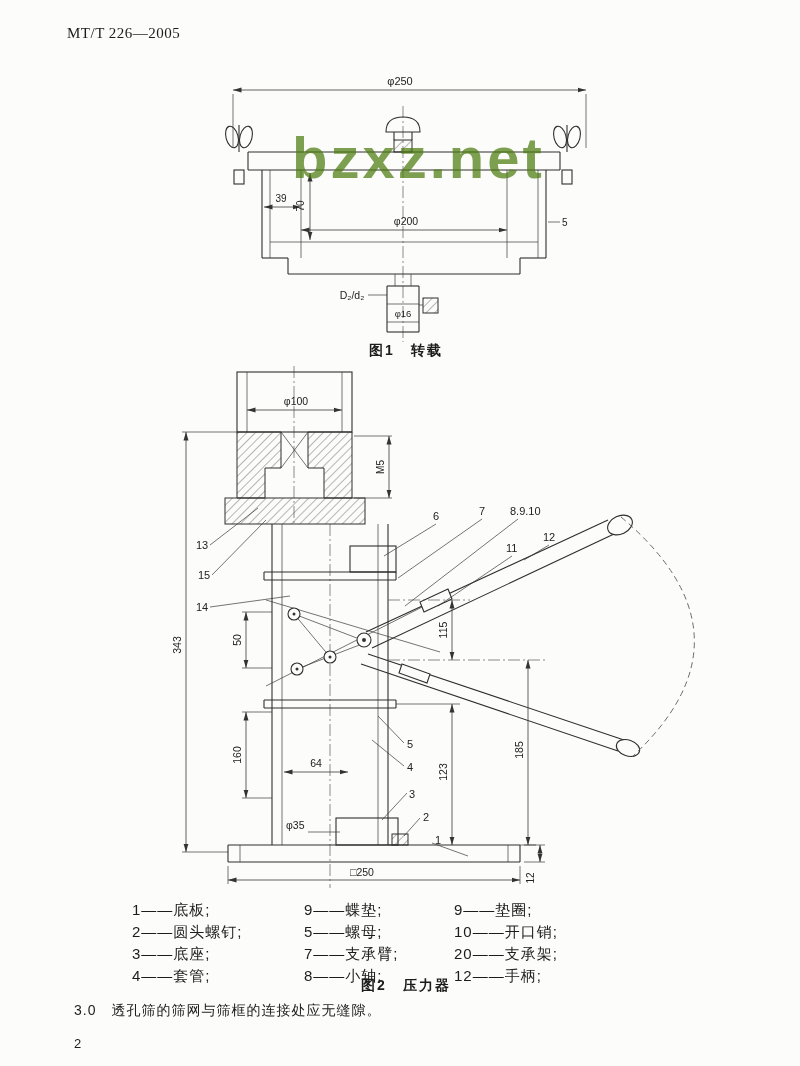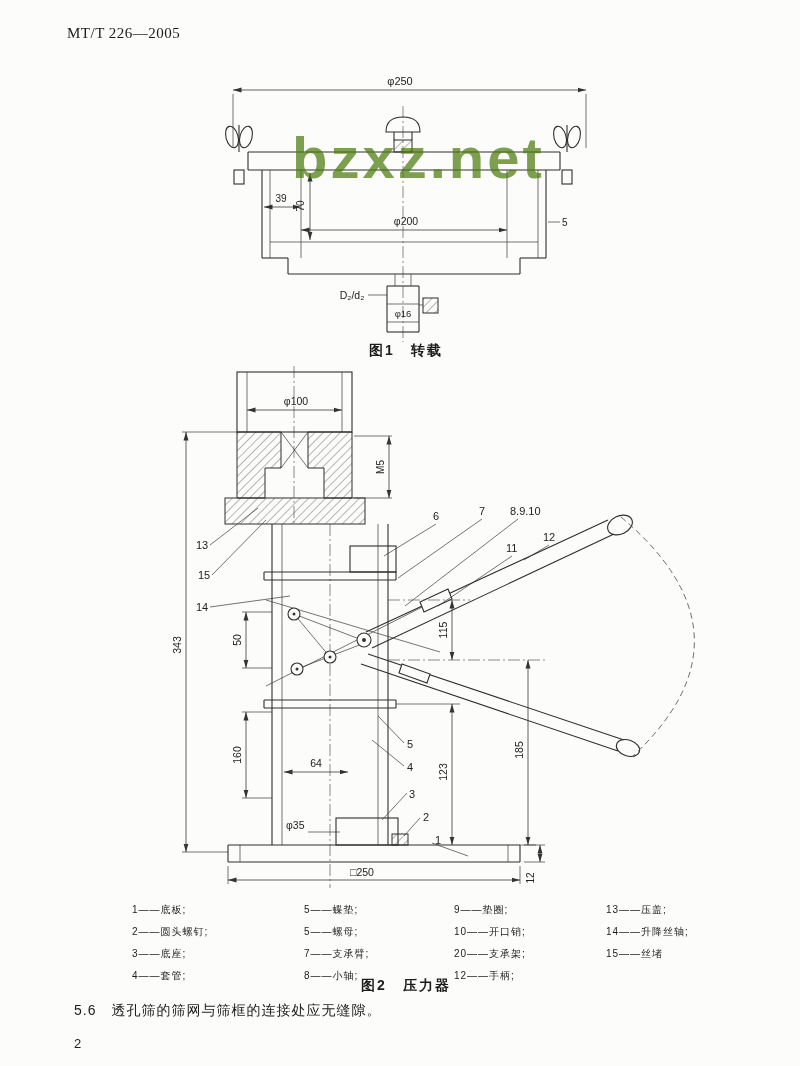--- a/index.html
+++ b/index.html
@@ -33,21 +33,21 @@
   }
   .caption {
     position:absolute; left:6px; width:800px; text-align:center; z-index:3;
     font-size:14px; font-weight:bold; letter-spacing:2px;
   }
   #caption-fig1 { top:342px; }
   #caption-fig2 { top:977px; }
   .parts {
     position:absolute; left:132px; top:899px; z-index:3;
     display:grid; grid-template-columns:172px 150px 152px 150px;
-    font-size:10px; letter-spacing:1px;
+    font-size:15px; letter-spacing:1px;
   }
   .parts .col { display:flex; flex-direction:column; }
   .parts .item { height:22px; line-height:22px; white-space:nowrap; }
   .clause {
     position:absolute; left:74px; top:1002px; z-index:3;
     font-size:14px; letter-spacing:1px;
   }
   .page-num {
     position:absolute; left:74px; top:1036px; z-index:3;
     font-size:13px;
@@ -350,33 +350,28 @@
 <div id="caption-fig2" class="caption">图2　压力器</div>
 
 <div class="parts">
   <div class="col">
     <div class="item">1——底板;</div>
     <div class="item">2——圆头螺钉;</div>
     <div class="item">3——底座;</div>
     <div class="item">4——套管;</div>
   </div>
   <div class="col">
-    <div class="item">5——蝶垫;</div>
+    <div class="item">9——蝶垫;</div>
     <div class="item">5——螺母;</div>
     <div class="item">7——支承臂;</div>
     <div class="item">8——小轴;</div>
   </div>
   <div class="col">
     <div class="item">9——垫圈;</div>
     <div class="item">10——开口销;</div>
     <div class="item">20——支承架;</div>
     <div class="item">12——手柄;</div>
   </div>
-  <div class="col">
-    <div class="item">13——压盖;</div>
-    <div class="item">14——升降丝轴;</div>
-    <div class="item">15——丝堵</div>
-  </div>
 </div>
 
-<div class="clause">5.6　透孔筛的筛网与筛框的连接处应无缝隙。</div>
+<div class="clause">3.0　透孔筛的筛网与筛框的连接处应无缝隙。</div>
 
 <div class="page-num">2</div>
 
 </body></html>

